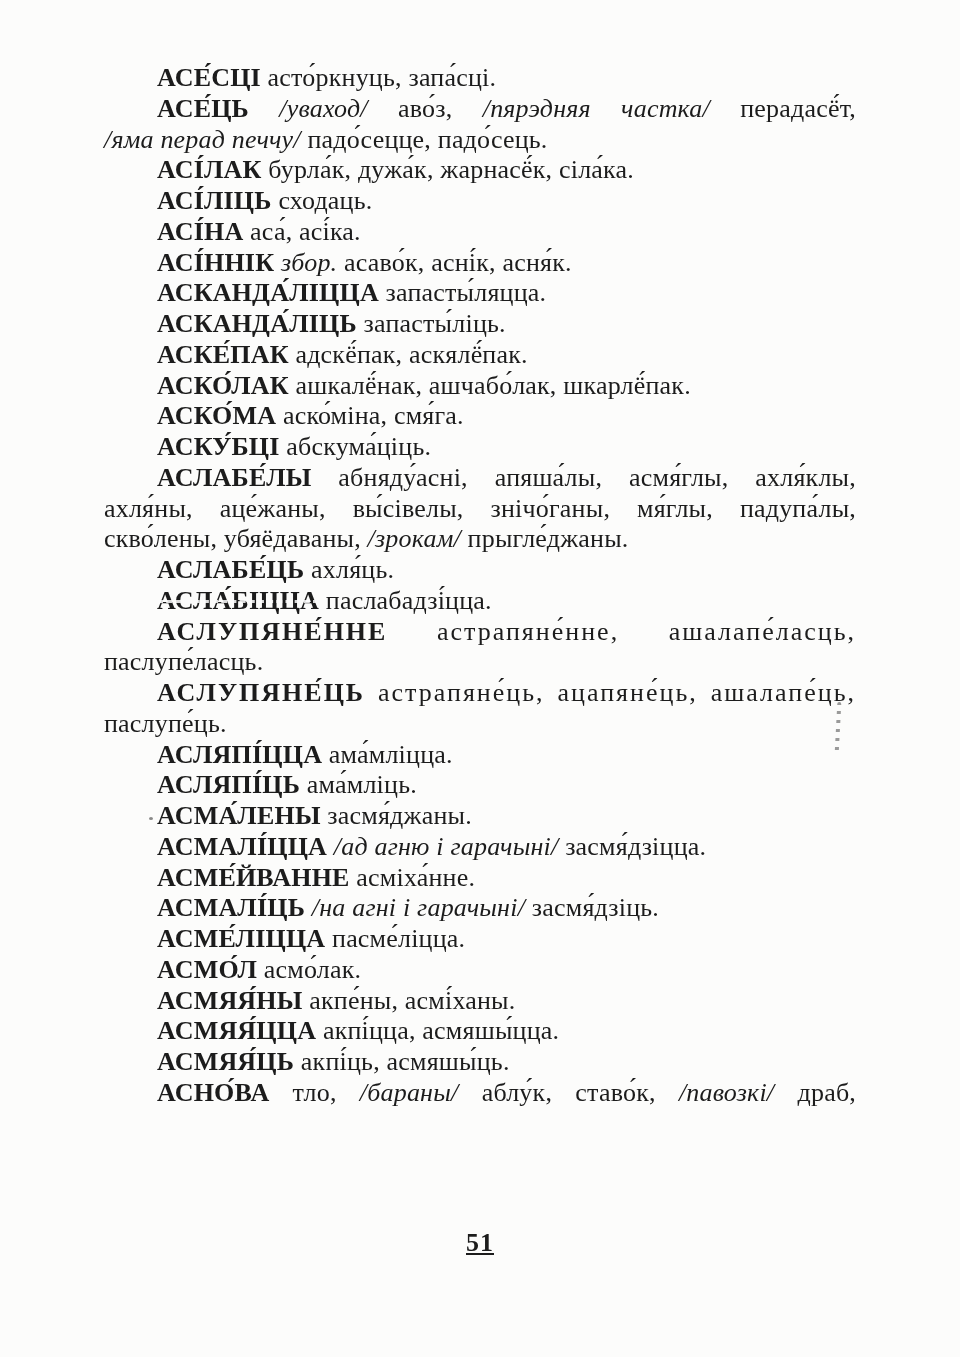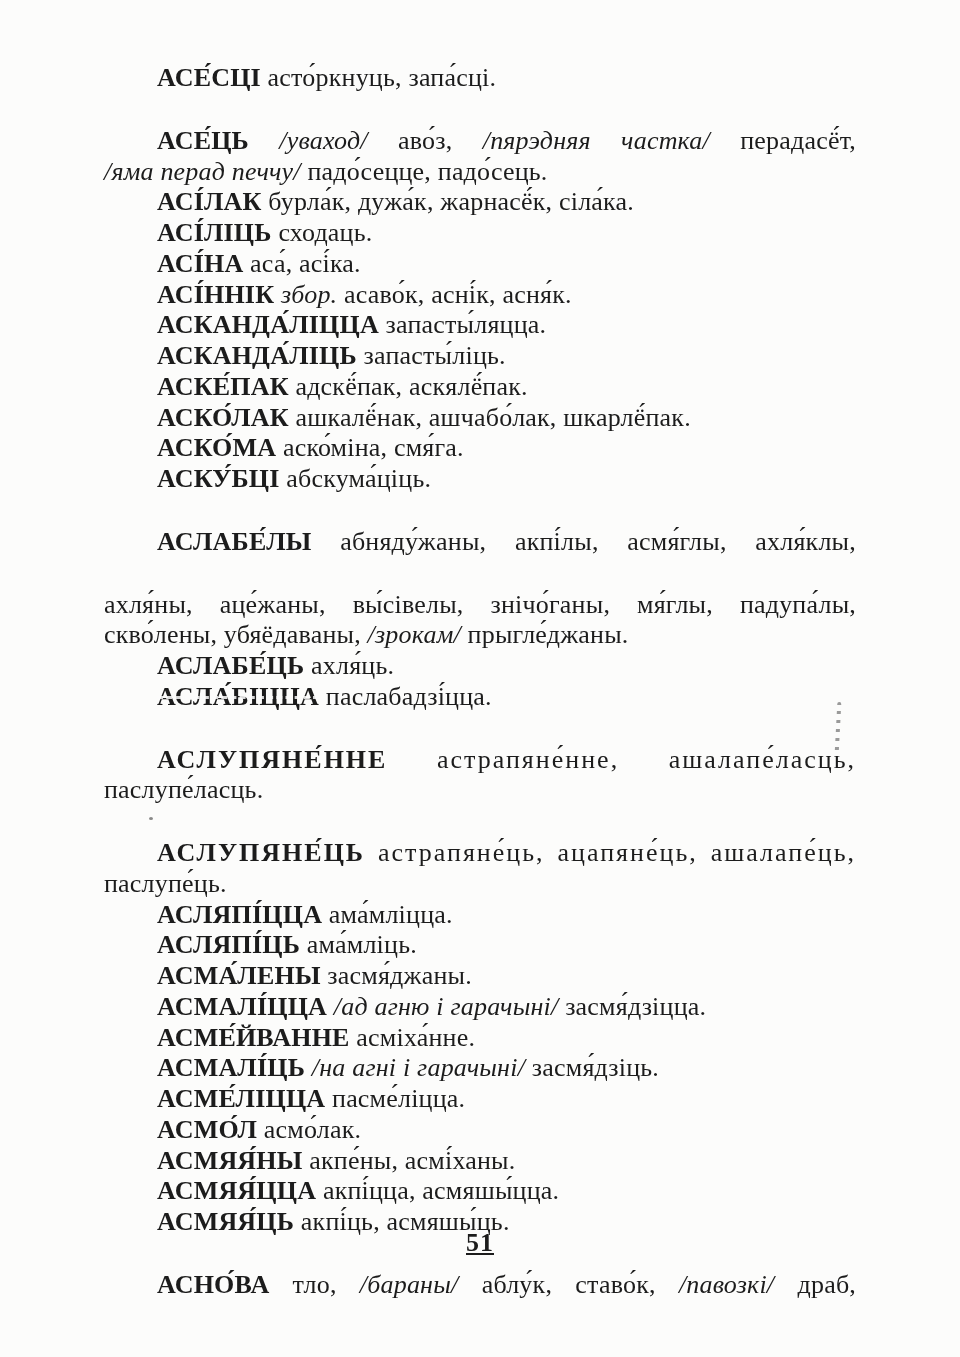--- a/index.html
+++ b/index.html
@@ -34,21 +34,20 @@
   }
   .line {
     text-align: left;
   }
   .line.indent {
     padding-left: 53px;
   }
   .line.justify {
     text-align: justify;
     text-align-last: justify;
-    margin-top: 32px;
   }
   .line.tracked {
     letter-spacing: 2px;
   }
   .headword {
     font-weight: 700;
   }
   .italic {
     font-style: italic;
   }
@@ -108,21 +107,21 @@
       <div class="line indent"><span class="headword">АСІ́ЛАК</span><span class="plain"> бурла́к, дужа́к, жарнасё́к, сіла́ка.</span></div>
       <div class="line indent"><span class="headword">АСІ́ЛІЦЬ</span><span class="plain"> сходаць.</span></div>
       <div class="line indent"><span class="headword">АСІ́НА</span><span class="plain"> аса́, асі́ка.</span></div>
       <div class="line indent"><span class="headword">АСІ́ННІК</span><span class="plain"> </span><span class="italic">збор.</span><span class="plain"> асаво́к, асні́к, асня́к.</span></div>
       <div class="line indent"><span class="headword">АСКАНДА́ЛІЦЦА</span><span class="plain"> запасты́ляцца.</span></div>
       <div class="line indent"><span class="headword">АСКАНДА́ЛІЦЬ</span><span class="plain"> запасты́ліць.</span></div>
       <div class="line indent"><span class="headword">АСКЕ́ПАК</span><span class="plain"> адскё́пак, аскялё́пак.</span></div>
       <div class="line indent"><span class="headword">АСКО́ЛАК</span><span class="plain"> ашкалё́нак, ашчабо́лак, шкарлё́пак.</span></div>
       <div class="line indent"><span class="headword">АСКО́МА</span><span class="plain"> аско́міна, смя́га.</span></div>
       <div class="line indent"><span class="headword">АСКУ́БЦІ</span><span class="plain"> абскума́ціць.</span></div>
-      <div class="line indent justify"><span class="headword">АСЛАБЕ́ЛЫ</span><span class="plain"> абняду́жаны, акпі́лы, асмя́глы, ахля́клы,</span></div>
+      <div class="line indent justify"><span class="headword">АСЛАБЕ́ЛЫ</span><span class="plain"> абняду́асні, апяша́лы, асмя́глы, ахля́клы,</span></div>
       <div class="line justify"><span class="plain">ахля́ны, аце́жаны, вы́сівелы, знічо́ганы, мя́глы, падупа́лы,</span></div>
       <div class="line"><span class="plain">скво́лены, убяёдаваны, </span><span class="italic">/зрокам/</span><span class="plain"> прыгле́джаны.</span></div>
       <div class="line indent"><span class="headword">АСЛАБЕ́ЦЬ</span><span class="plain"> ахля́ць.</span></div>
       <div class="line indent"><span class="headword damaged">АСЛА́БІЦЦА</span><span class="plain"> паслабадзі́цца.</span></div>
       <div class="line indent justify tracked"><span class="headword">АСЛУПЯНЕ́ННЕ</span><span class="plain"> астрапяне́нне, ашалапе́ласць,</span></div>
       <div class="line"><span class="plain">паслупе́ласць.</span></div>
       <div class="line indent justify tracked"><span class="headword">АСЛУПЯНЕ́ЦЬ</span><span class="plain"> астрапяне́ць, ацапяне́ць, ашалапе́ць,</span></div>
       <div class="line"><span class="plain">паслупе́ць.</span></div>
       <div class="line indent"><span class="headword">АСЛЯПІ́ЦЦА</span><span class="plain"> ама́мліцца.</span></div>
       <div class="line indent"><span class="headword">АСЛЯПІ́ЦЬ</span><span class="plain"> ама́мліць.</span></div>

